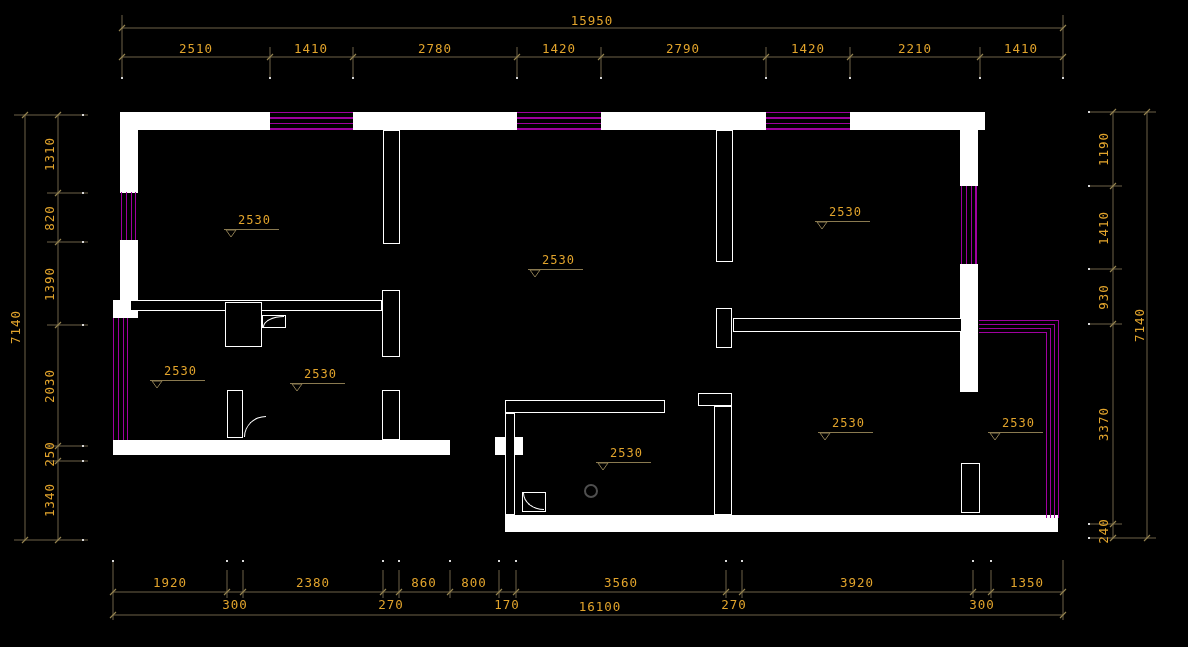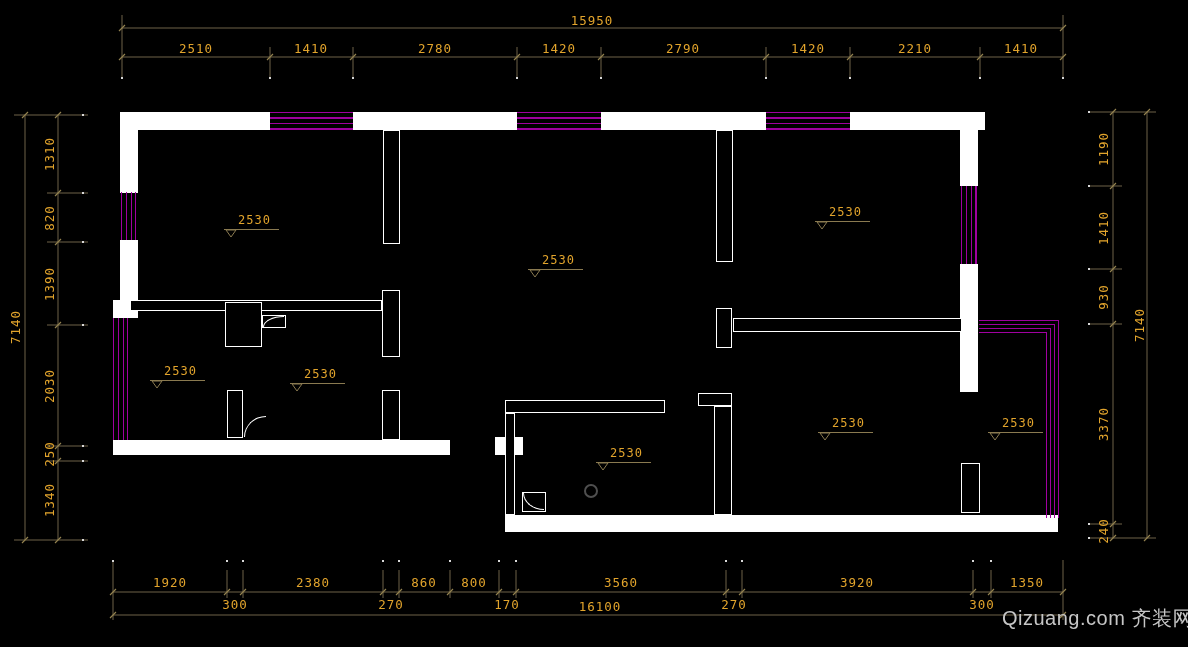--- a/index.html
+++ b/index.html
@@ -152,15 +152,14 @@
   <span class="lvl" style="left:596px;top:446px"><svg class="tri" width="12" height="9" viewBox="0 0 12 9">
         <path d="M1 1 H11 L6 8 Z"></path>
       </svg><b>2530</b></span>
   <span class="lvl" style="left:818px;top:416px"><svg class="tri" width="12" height="9" viewBox="0 0 12 9">
         <path d="M1 1 H11 L6 8 Z"></path>
       </svg><b>2530</b></span>
   <span class="lvl" style="left:988px;top:416px"><svg class="tri" width="12" height="9" viewBox="0 0 12 9">
         <path d="M1 1 H11 L6 8 Z"></path>
       </svg><b>2530</b></span>
 
-  <span class="watermark">Qizuang.com 齐装网</span>
 
 </div>
 
 </body></html>

